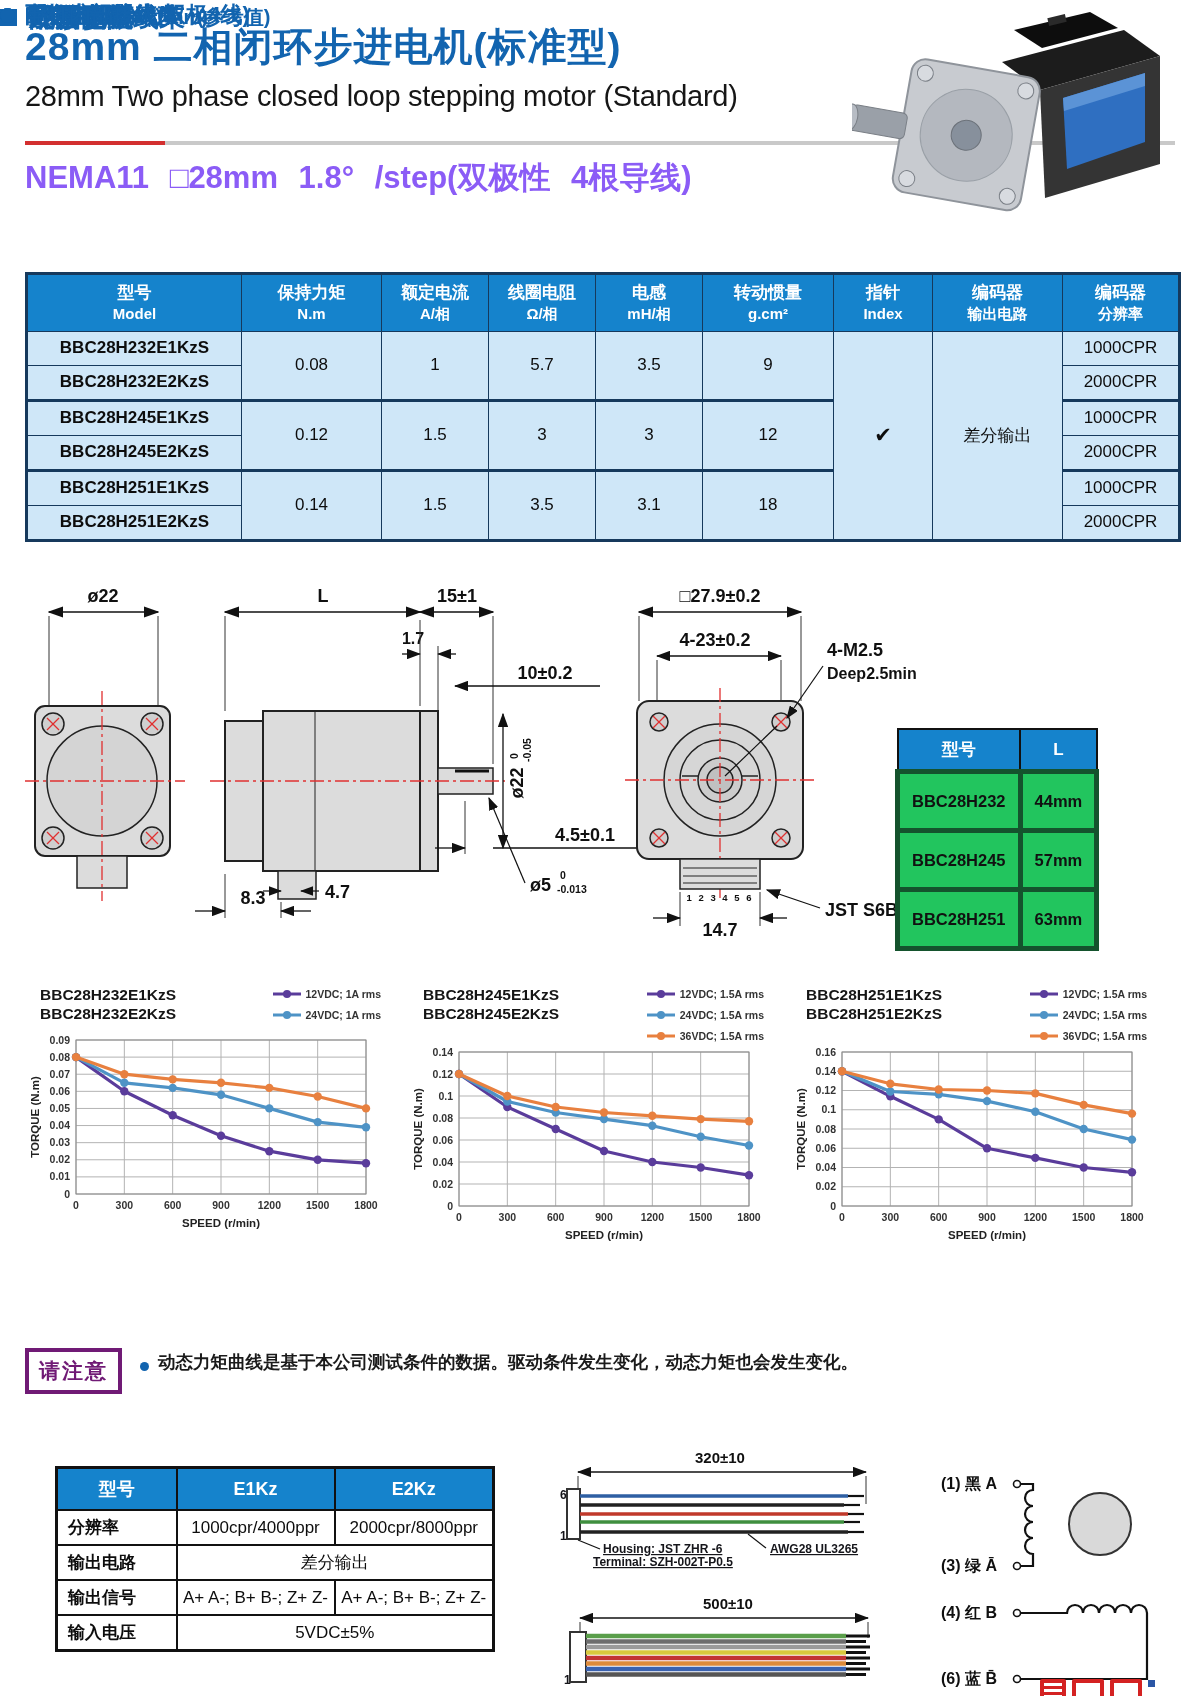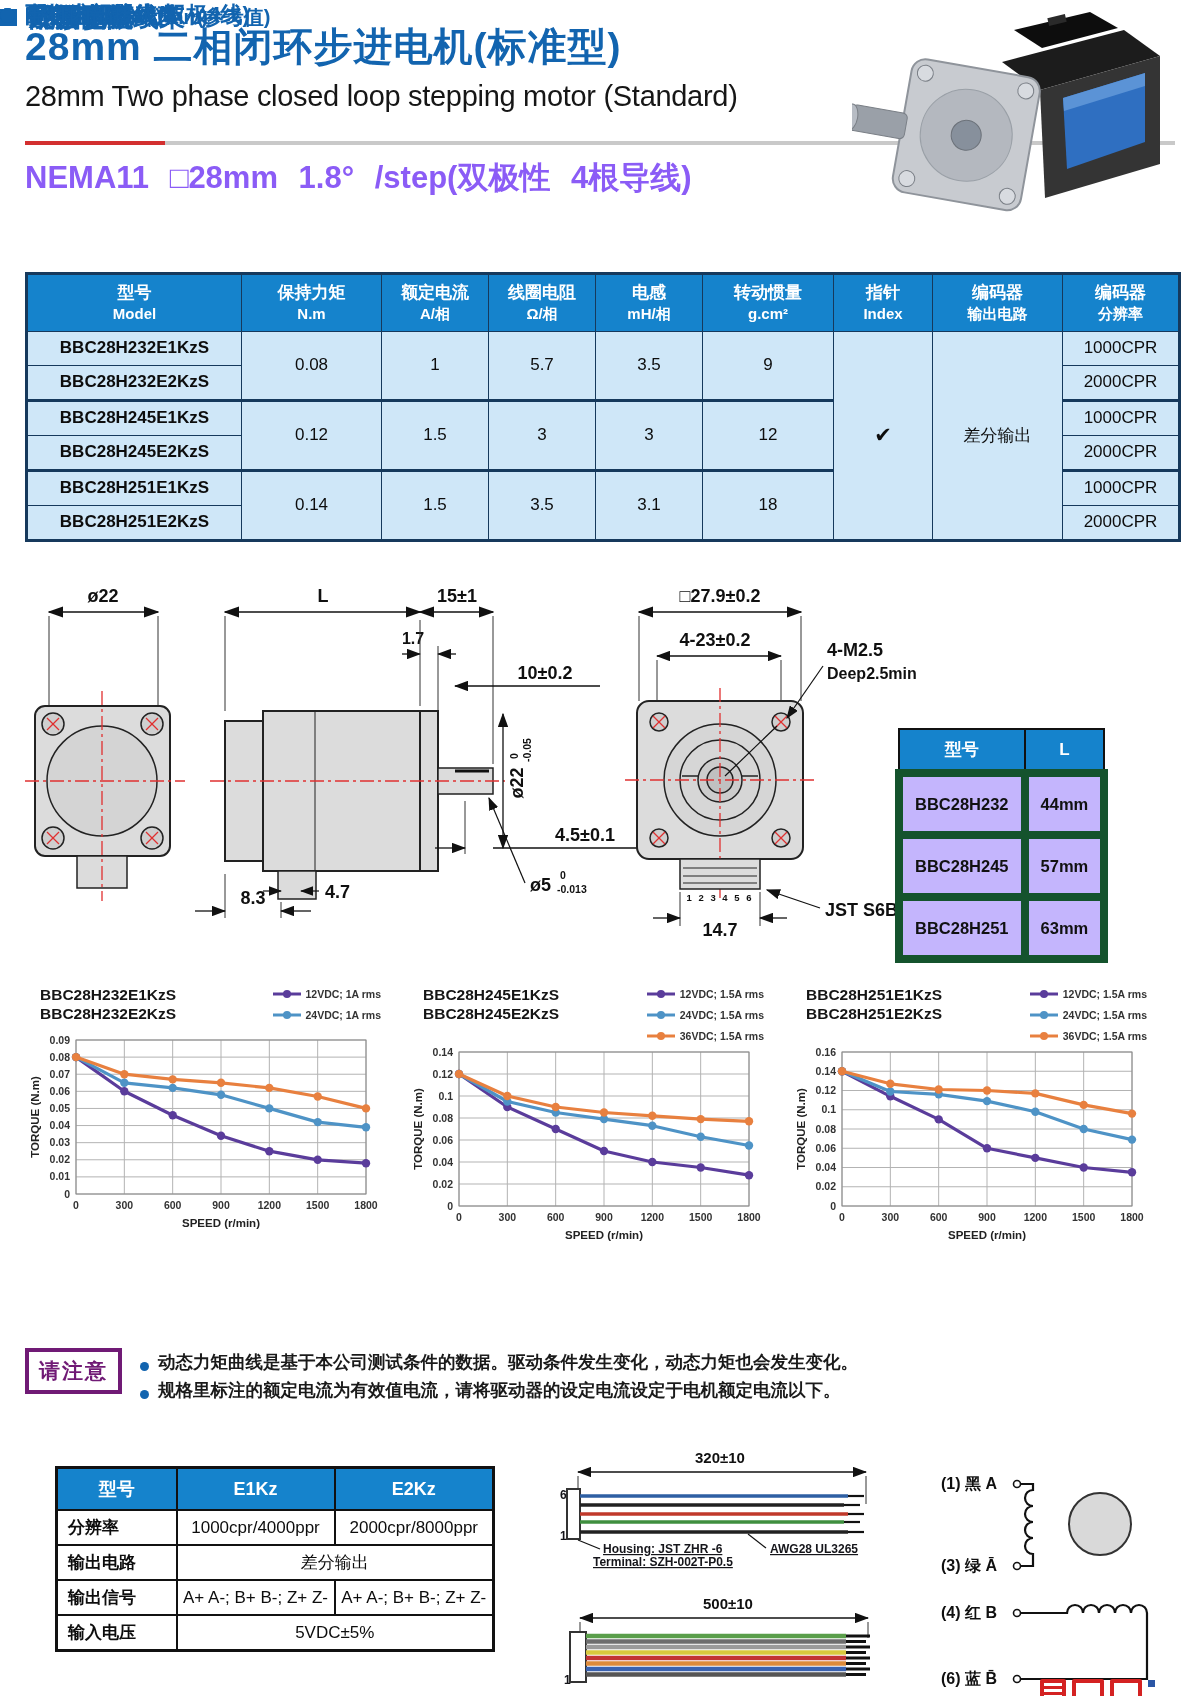--- a/index.html
+++ b/index.html
@@ -31,21 +31,21 @@
   .spec-table td.check{font-size:21px;}
   
   .outline-svg{position:absolute;left:25px;top:586px;}
   .dim{font-size:18px;font-weight:600;fill:#101010;}
   .dimS{font-size:16px;font-weight:600;fill:#101010;}
   .tol{font-size:10.5px;font-weight:600;fill:#101010;}
   .pins{font-size:9.5px;font-weight:600;fill:#101010;letter-spacing:2px;}
   
   .l-table{position:absolute;left:895px;top:728px;border-collapse:collapse;}
   .l-table th{background:#1583cc;color:#fff;font-size:17px;font-weight:700;height:37px;border:2px solid #111;}
-  .l-table td{background:#c4b5fd;font-size:16.5px;font-weight:700;text-align:center;height:30px;border:8px solid #14532d;padding:12px 12px;}
+  .l-table td{background:#22c55e;font-size:16.5px;font-weight:700;text-align:center;height:30px;border:5px solid #14532d;padding:12px 12px;}
   
   .charts{position:absolute;left:28px;top:986px;display:flex;gap:28px;}
   .chart{width:355px;}
   .chart-head{display:flex;justify-content:space-between;padding-left:12px;padding-right:2px;min-height:44px;}
   .chart-titles div{font-weight:800;font-size:15.5px;color:#151515;line-height:1.2;}
   .legend{display:flex;flex-direction:column;gap:9px;align-items:flex-start;margin-top:2px;}
   .lg-row{display:flex;align-items:center;gap:4px;font-size:10.5px;font-weight:700;color:#333;}
   .plot{margin-top:2px;}
   .tick{font-size:10.5px;font-weight:700;fill:#333;}
   .axis{font-size:11.5px;font-weight:700;fill:#222;}
@@ -648,24 +648,20 @@
     </div>
   </div>
 
   <div class="note">
     <div class="note-badge">请注意</div>
     <div class="note-bullets">
       <div class="nb">
         <span class="dot"></span>
         <span>动态力矩曲线是基于本公司测试条件的数据。驱动条件发生变化，动态力矩也会发生变化。</span>
       </div>
-      <div class="nb">
-        <span class="dot"></span>
-        <span>规格里标注的额定电流为有效值电流，请将驱动器的设定电流设定于电机额定电流以下。</span>
-      </div>
     </div>
   </div>
 
   <div class="sec" id="encspec-sec">
     <span class="sq"></span>
     <span class="t">线圈电阻</span>
   </div>
 
   <table class="enc-table">
     <colgroup>

